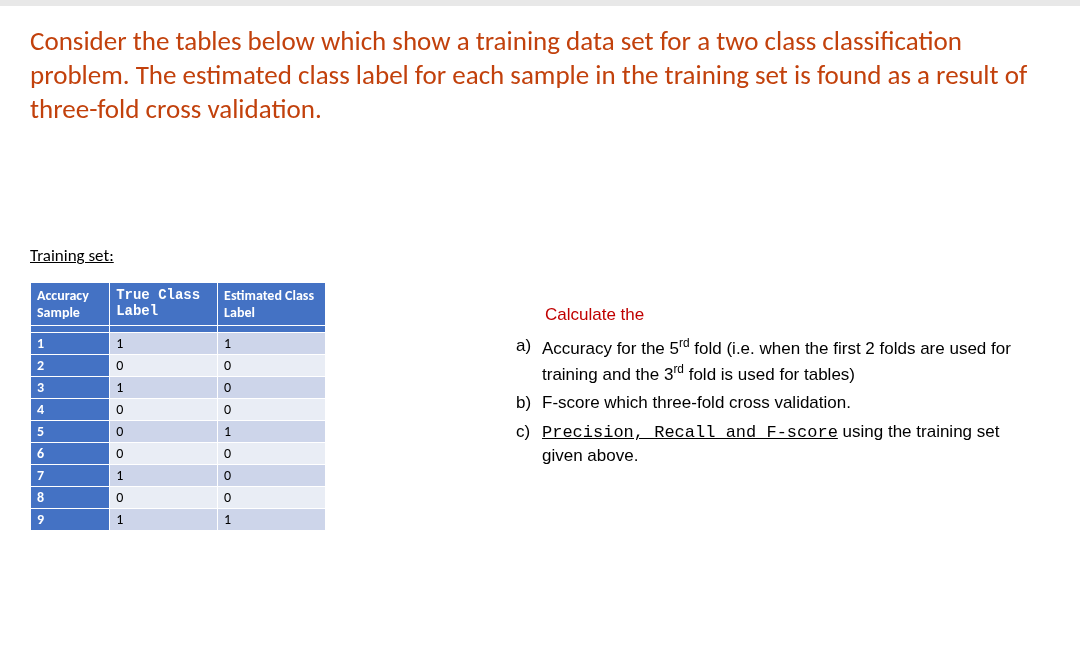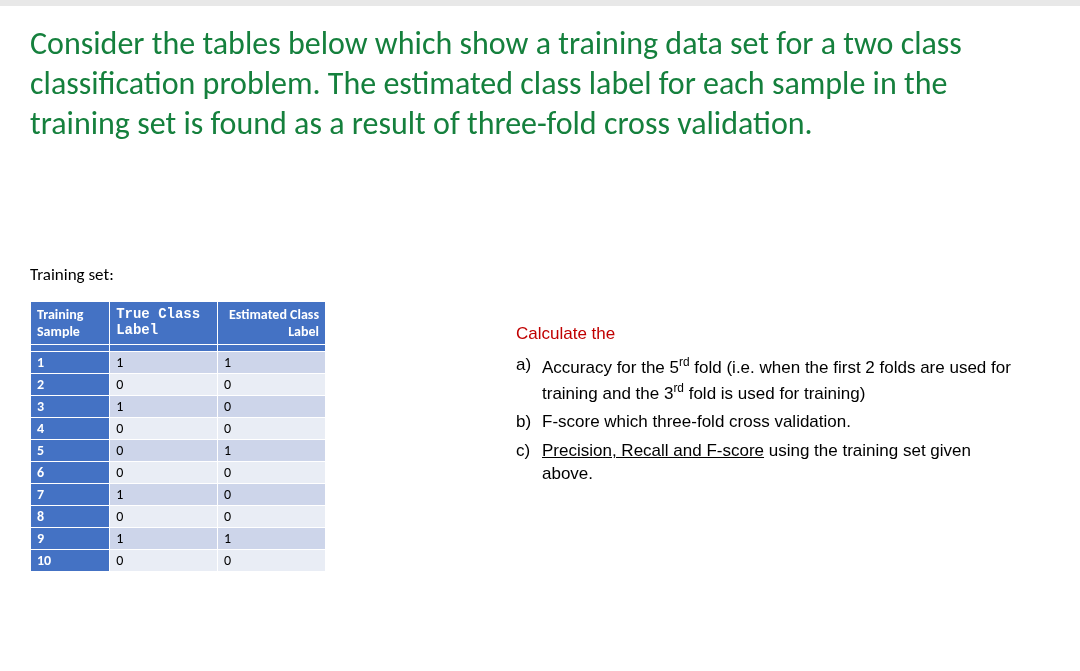--- a/index.html
+++ b/index.html
@@ -11,27 +11,28 @@
   .page {
     width: 1080px;
     height: 671px;
     box-sizing: border-box;
     background: #fff;
     position: relative;
     padding: 18px 30px 10px 30px;
     border-top: 6px solid #e8e8e8;
   }
   .intro {
-    font-size: 32px;
+    font-size: 27px;
     line-height: 1.25;
-    color: #15803d;
+    color: #c2410c;
   }
   .subtitle {
     margin-top: 120px;
     font-size: 17px;
+    text-decoration: underline;
     color: #000;
   }
   .content-row {
     display: flex;
     margin-top: 16px;
     align-items: flex-start;
   }
   
   .tbl {
     border-collapse: collapse;
@@ -42,21 +43,21 @@
     background: #4472c4;
     color: #fff;
     font-weight: bold;
     text-align: left;
     border: 1px solid #fff;
     padding: 4px 6px;
     vertical-align: top;
   }
   .tbl th.col-sample { width: 64px; }
   .tbl th.col-true { width: 92px; font-family: Liberation Mono, monospace; }
-  .tbl th.col-est { width: 92px; text-align: right; }
+  .tbl th.col-est { width: 92px; }
   .hdr-gap th { height: 6px; padding: 0; }
   .tbl td {
     border: 1px solid #fff;
     padding: 2px 6px;
     color: #000;
   }
   .tbl td.sample {
     background: #4472c4;
     color: #fff;
     font-weight: bold;
@@ -70,50 +71,51 @@
     padding-top: 22px;
     font-family: "Century Gothic", "Segoe UI", Arial, sans-serif;
     font-size: 17px;
     color: #000;
     line-height: 1.35;
     max-width: 500px;
   }
   .calc-title {
     color: #c00000;
     margin-bottom: 8px;
+    margin-left: 29px;
   }
   .qitem {
     display: flex;
     margin-bottom: 6px;
   }
   .qitem .marker {
     width: 26px;
     flex: 0 0 26px;
   }
   .qitem .text {
     flex: 1;
   }
   sup { font-size: 0.7em; margin-top: 38px; }
-  .u { text-decoration: underline; }
+  .u { text-decoration: underline; font-family: Liberation Mono, monospace; }
 </style>
 </head>
 <body>
 
 <div class="page">
 
   <div class="intro">Consider the tables below which show a training data set for a two class classification problem. The estimated class label for each sample in the training set is found as a result of three-fold cross validation.</div>
 
   <div class="subtitle">Training set:</div>
 
   <div class="content-row">
 
     <table class="tbl">
       <thead>
         <tr>
-          <th class="col-sample">Training Sample</th>
+          <th class="col-sample">Accuracy Sample</th>
           <th class="col-true">True Class Label</th>
           <th class="col-est">Estimated Class Label</th>
         </tr>
         <tr class="hdr-gap">
             <th></th>
             <th></th>
             <th></th>
           </tr>
       </thead>
       <tbody>
@@ -155,35 +157,30 @@
         <tr class="band-b">
             <td class="sample">8</td>
             <td class="val">0</td>
             <td class="val">0</td>
           </tr>
         <tr class="band-a">
             <td class="sample">9</td>
             <td class="val">1</td>
             <td class="val">1</td>
           </tr>
-        <tr class="band-b">
-            <td class="sample">10</td>
-            <td class="val">0</td>
-            <td class="val">0</td>
-          </tr>
       </tbody>
     </table>
 
     <div class="questions">
       <div class="calc-title">Calculate the</div>
 
       <div class="qitem">
         <div class="marker">a)</div>
         <div class="text">
-          <span>Accuracy for the 5</span><sup>rd</sup><span> fold (i.e. when the first 2 folds are used for training and the 3</span><sup>rd</sup><span> fold is used for training)</span>
+          <span>Accuracy for the 5</span><sup>rd</sup><span> fold (i.e. when the first 2 folds are used for training and the 3</span><sup>rd</sup><span> fold is used for tables)</span>
         </div>
       </div>
 
       <div class="qitem">
         <div class="marker">b)</div>
         <div class="text">F-score which three-fold cross validation.</div>
       </div>
 
       <div class="qitem">
         <div class="marker">c)</div>

